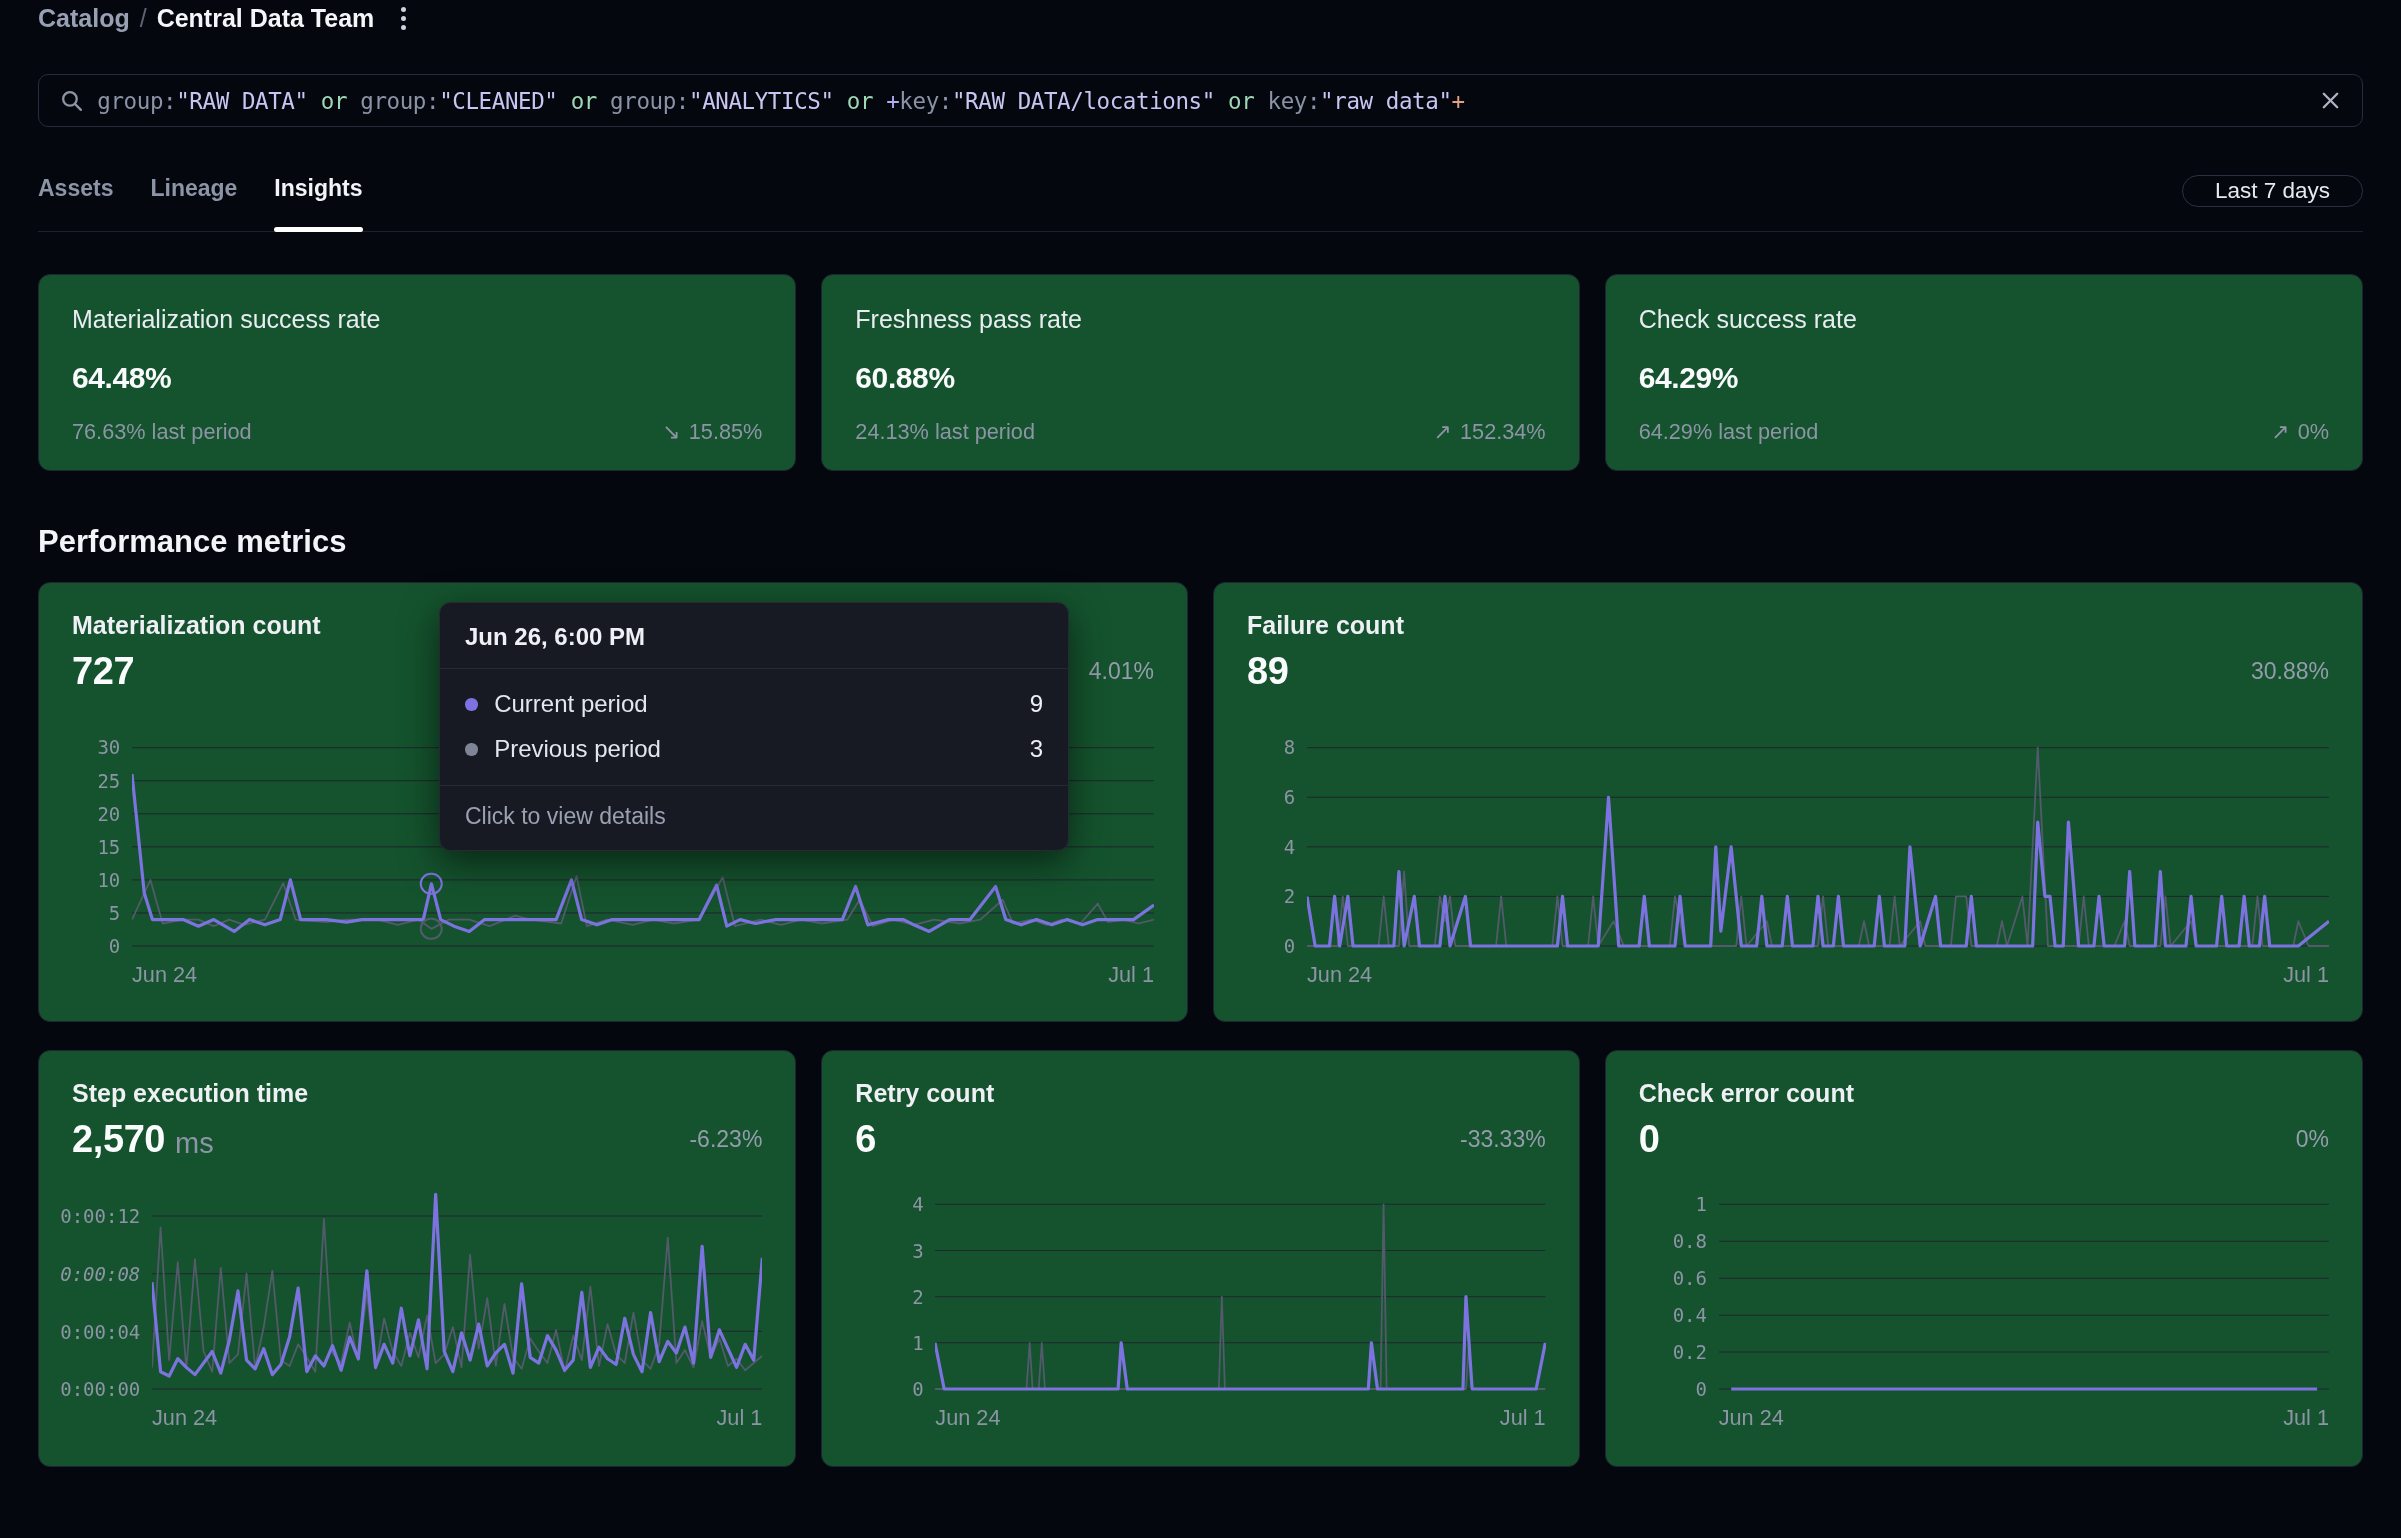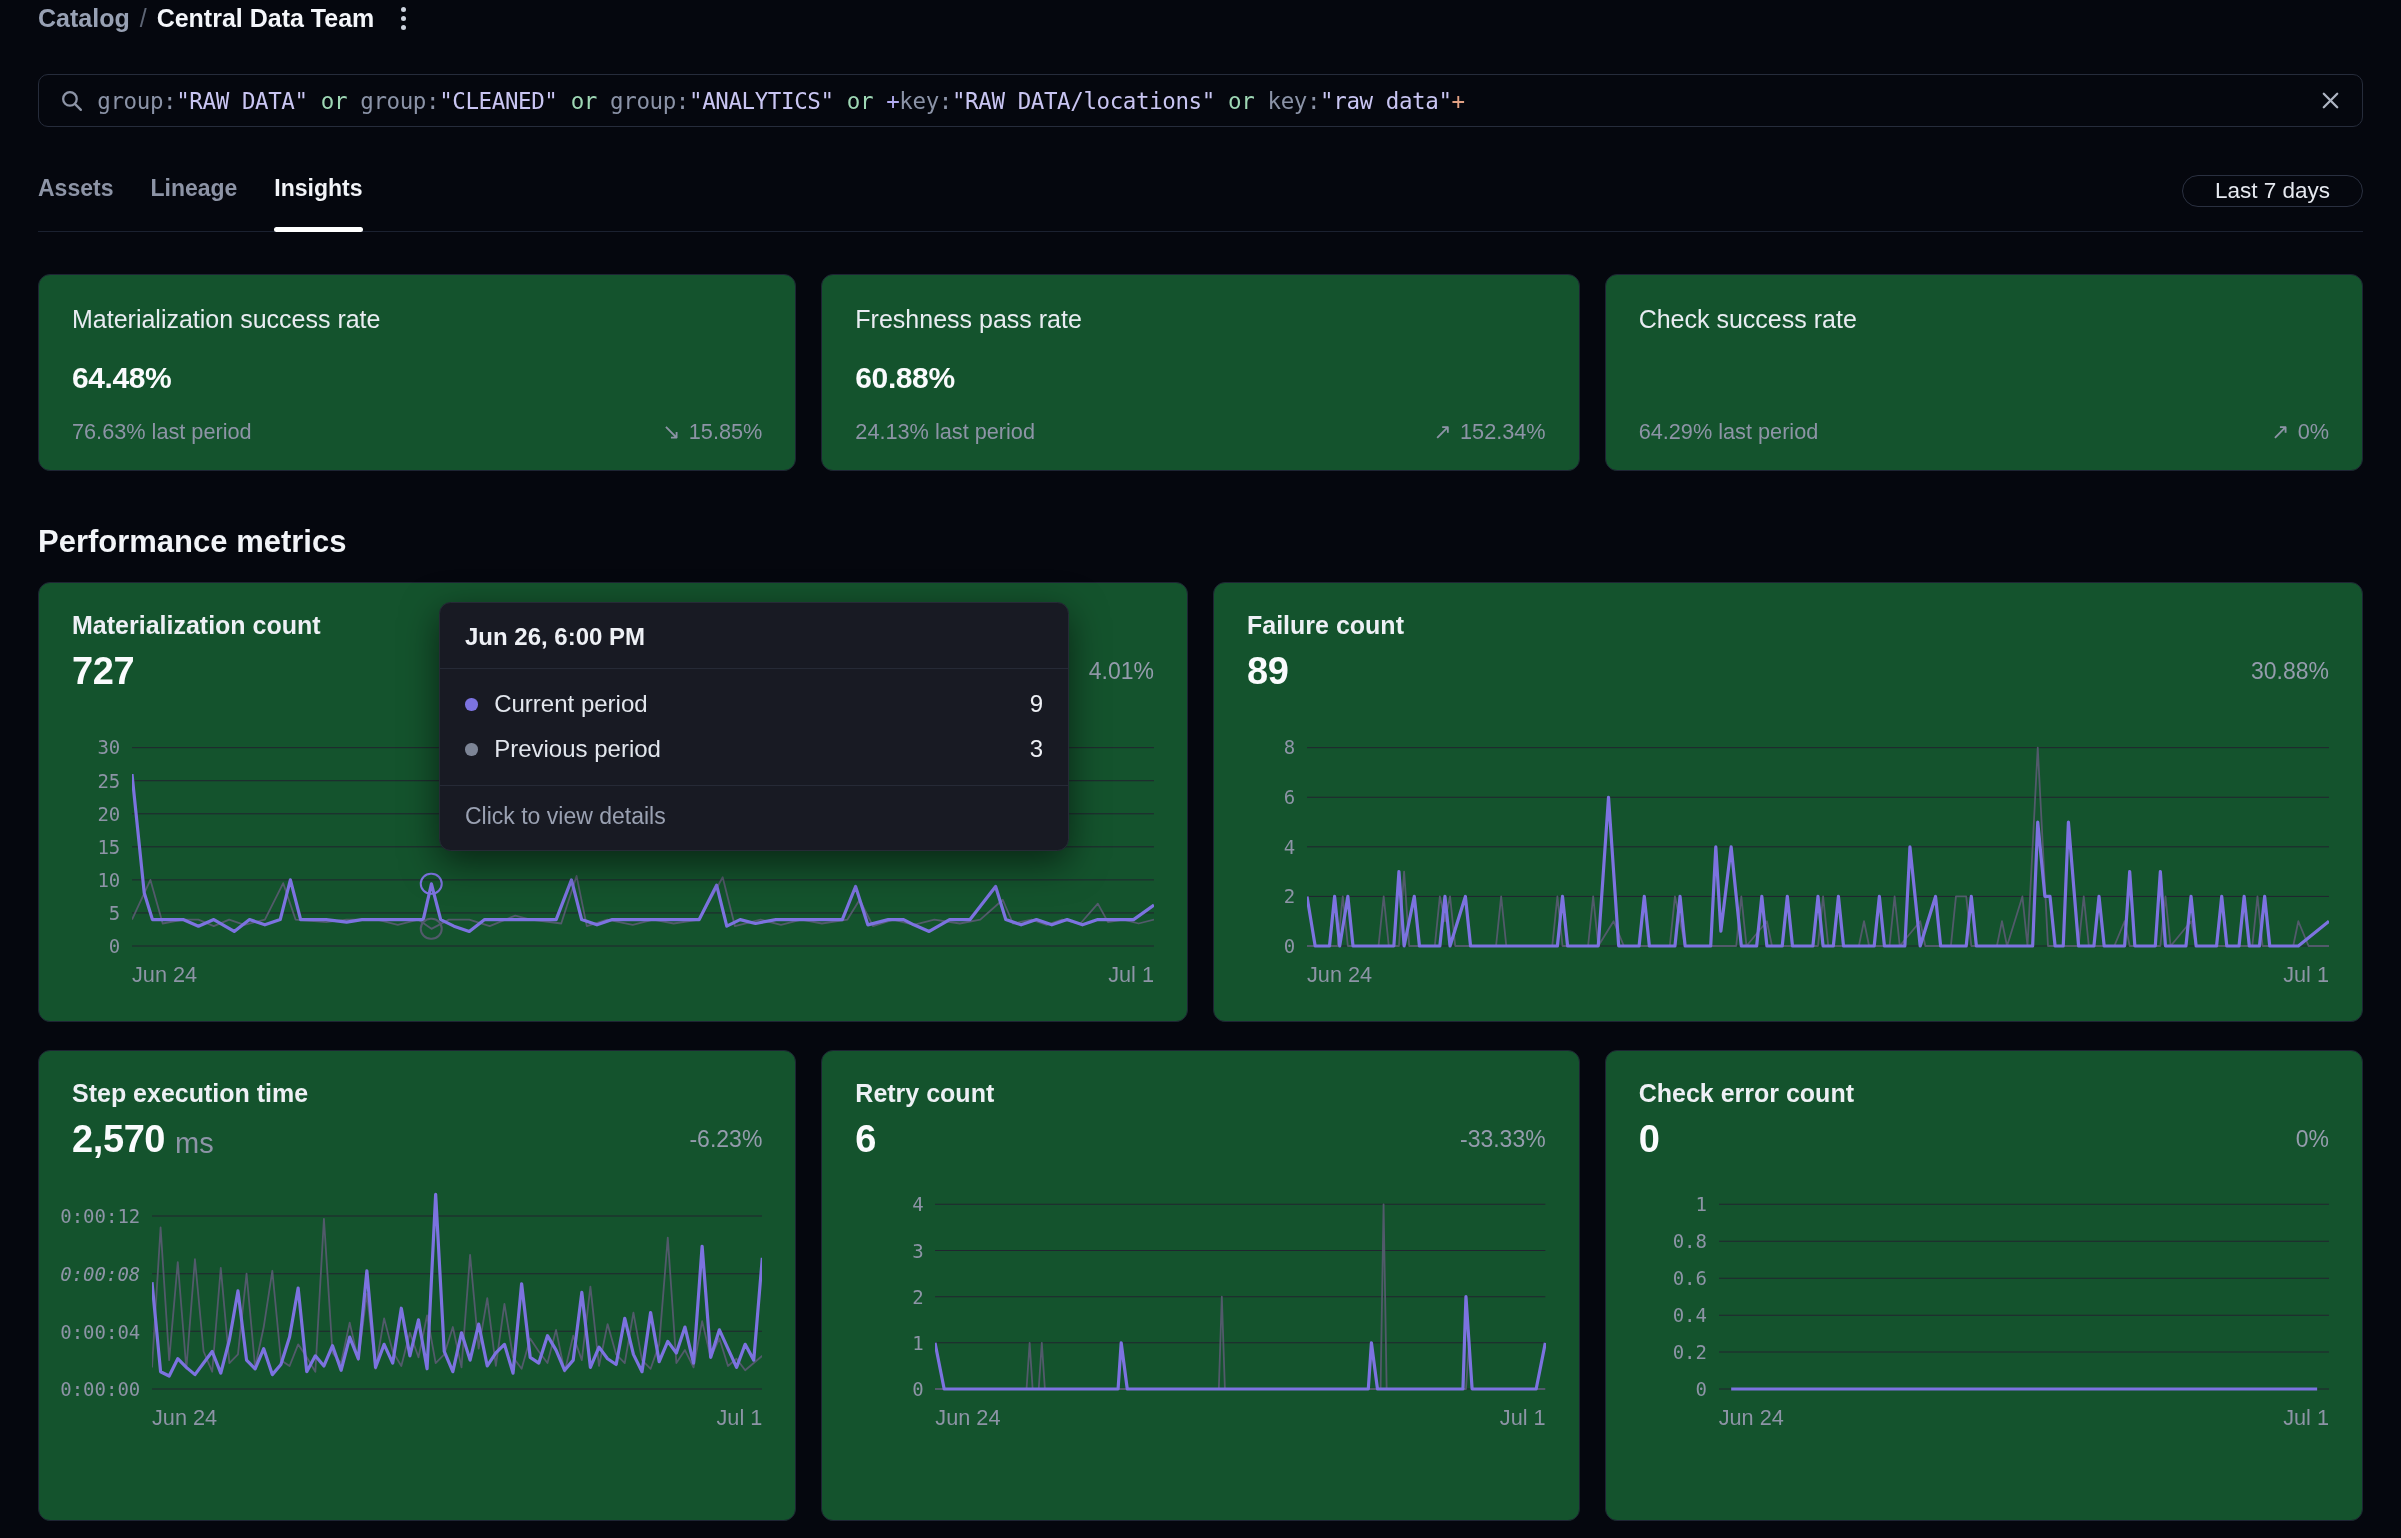--- a/index.html
+++ b/index.html
@@ -54,21 +54,21 @@
   .sum-foot { position:absolute; left:33px; right:33px; bottom:25px;
     display:flex; justify-content:space-between; font-size:21.7px; color:#8d94a6; }
   .sum-delta { display:flex; align-items:center; gap:8.3px; }
   .trend-arrow { font-size:21.7px; }
 
   .section-title { margin-top:53px; font-size:31px; font-weight:600; color:#f2f4f8; }
 
   .row2 { margin-top:21.7px; }
   .row2 .card { height:440px; padding:28px 33px 21.7px; }
   .row3 { margin-top:28px; }
-  .row3 .card { height:471px; padding:28px 33px 21.7px; }
+  .row3 .card { height:417px; padding:28px 33px 21.7px; }
 
   .chart-title { font-size:25px; font-weight:600; color:#eef0f5; }
   .value-row { margin-top:10px; display:flex; align-items:center; }
   .chart-value { font-size:38px; font-weight:700; color:#fafbfd; letter-spacing:-0.4px; }
   .value-suffix { font-size:29px; color:#8d94a6; margin-left:10px; margin-top:8.3px; }
   .chart-delta { margin-left:auto; font-size:23px; color:#959cad; }
 
   .chart-body { display:flex; margin-top:33px; }
   .row3 .chart-body { margin-top:25px; }
   .yticks { width:60px; position:relative; flex:none; }
@@ -155,20 +155,21 @@
       <div class="sum-foot">
         <span>24.13% last period</span>
         <span class="sum-delta">
             <span class="trend-arrow">↗</span>
             <span>152.34%</span>
           </span>
       </div>
     </div>
     <div class="card">
       <div class="sum-title">Check success rate</div>
+      <div class="sum-value">64.29%</div>
       <div class="sum-foot">
         <span>64.29% last period</span>
         <span class="sum-delta">
             <span class="trend-arrow">↗</span>
             <span>0%</span>
           </span>
       </div>
     </div>
   </div>
 

